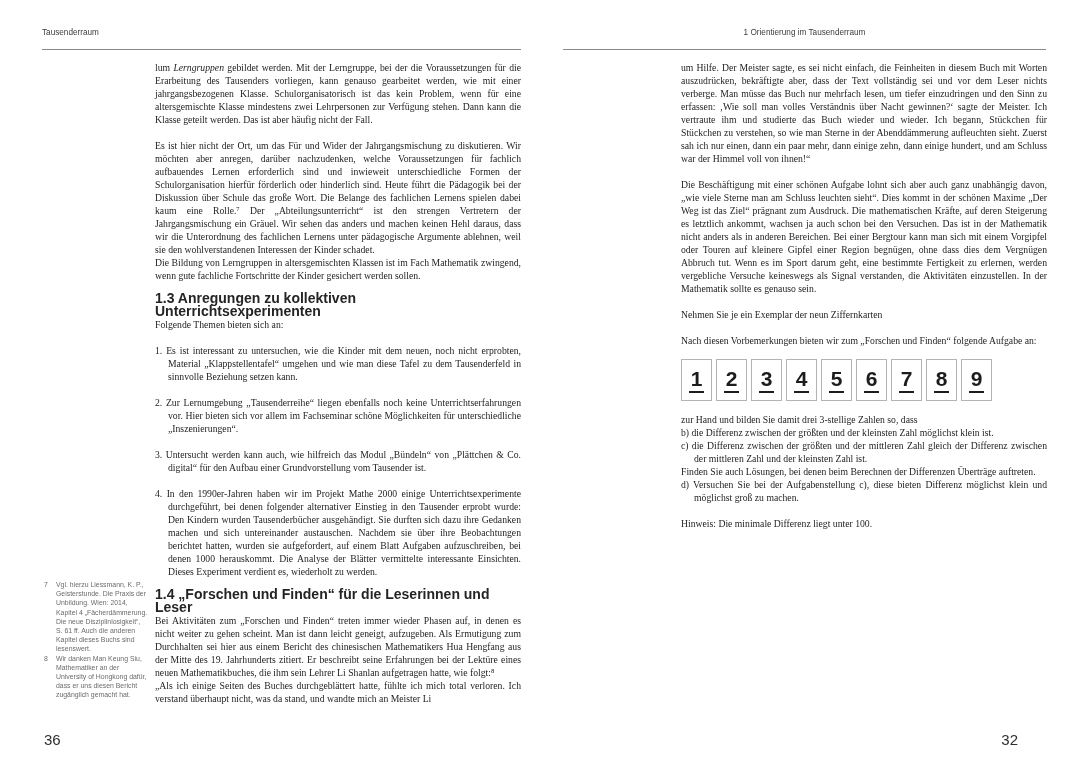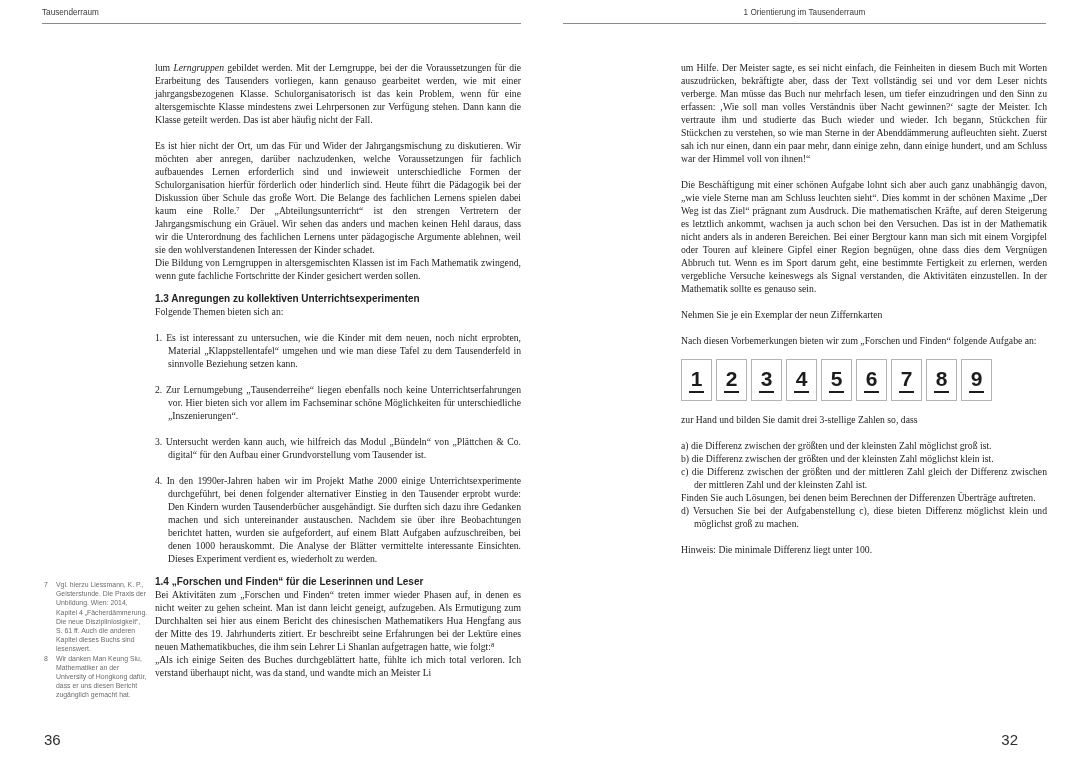--- a/index.html
+++ b/index.html
@@ -2,38 +2,38 @@
 <html lang="de"><head>
 <meta charset="utf-8">
 <style>
   html,body{margin:0;padding:0;}
   body{
     width:1090px;height:771px;position:relative;background:#ffffff;
     font-family:"Liberation Serif",serif;color:#242424;overflow:hidden;
   }
   
   .running-head{
-    position:absolute;top:8px;font-family:"Liberation Sans",sans-serif;
-    font-size:8.2px;color:#3c3c3c;border-bottom:1px solid #8a8a8a;padding-bottom:6px;
+    position:absolute;top:28px;font-family:"Liberation Sans",sans-serif;
+    font-size:8.2px;color:#3c3c3c;border-bottom:1px solid #8a8a8a;padding-bottom:12px;
   }
   .rh-left{left:42px;width:479px;text-align:left;}
   .rh-right{left:563px;width:483px;text-align:center;}
   
   .col{
     position:absolute;top:61px;width:366px;font-size:9.7px;line-height:13px;
     text-align:justify;hyphens:auto;-webkit-hyphens:auto;
   }
   .col-left{left:155px;}
   .col-right{left:681px;}
   .para{margin:0;}
   .gap{margin-top:13px;}
   .gap-half{margin-top:9px;}
   .ital{font-style:italic;}
   .sec-heading{
-    font-family:"Liberation Sans",sans-serif;font-weight:bold;font-size:10px;
+    font-family:"Liberation Sans",sans-serif;font-weight:bold;font-size:14px;
     margin-top:10px;text-align:left;
   }
   .num-item{margin-top:13px;padding-left:13px;text-indent:-13px;}
   .task{padding-left:13px;text-indent:-13px;}
   .task-flush{padding-left:0;text-indent:0;}
   
   .cards-row{display:flex;gap:4px;margin-top:12px;margin-bottom:12px;}
   .digit-card{
     width:31px;height:42px;border:1px solid #b3b3b3;background:#fff;
     display:flex;align-items:center;justify-content:center;box-sizing:border-box;
@@ -123,21 +123,20 @@
       </div>
     <div class="digit-card">
         <span>8</span>
       </div>
     <div class="digit-card">
         <span>9</span>
       </div>
   </div>
 
   <p class="para">zur Hand und bilden Sie damit drei 3-stellige Zahlen so, dass</p>
-  <p class="para task gap">a) die Differenz zwischen der größten und der kleinsten Zahl möglichst groß ist.</p>
   <p class="para task">b) die Differenz zwischen der größten und der kleinsten Zahl möglichst klein ist.</p>
   <p class="para task">c) die Differenz zwischen der größten und der mittleren Zahl gleich der Differenz zwischen der mittleren Zahl und der kleinsten Zahl ist.</p>
   <p class="para task-flush">Finden Sie auch Lösungen, bei denen beim Berechnen der Differenzen Überträge auftreten.</p>
   <p class="para task">d) Versuchen Sie bei der Aufgabenstellung c), diese bieten Differenz möglichst klein und möglichst groß zu machen.</p>
   <p class="para gap">Hinweis: Die minimale Differenz liegt unter 100.</p>
 </div>
 
 <div class="folio folio-left">36</div>
 <div class="folio folio-right">32</div>
 

